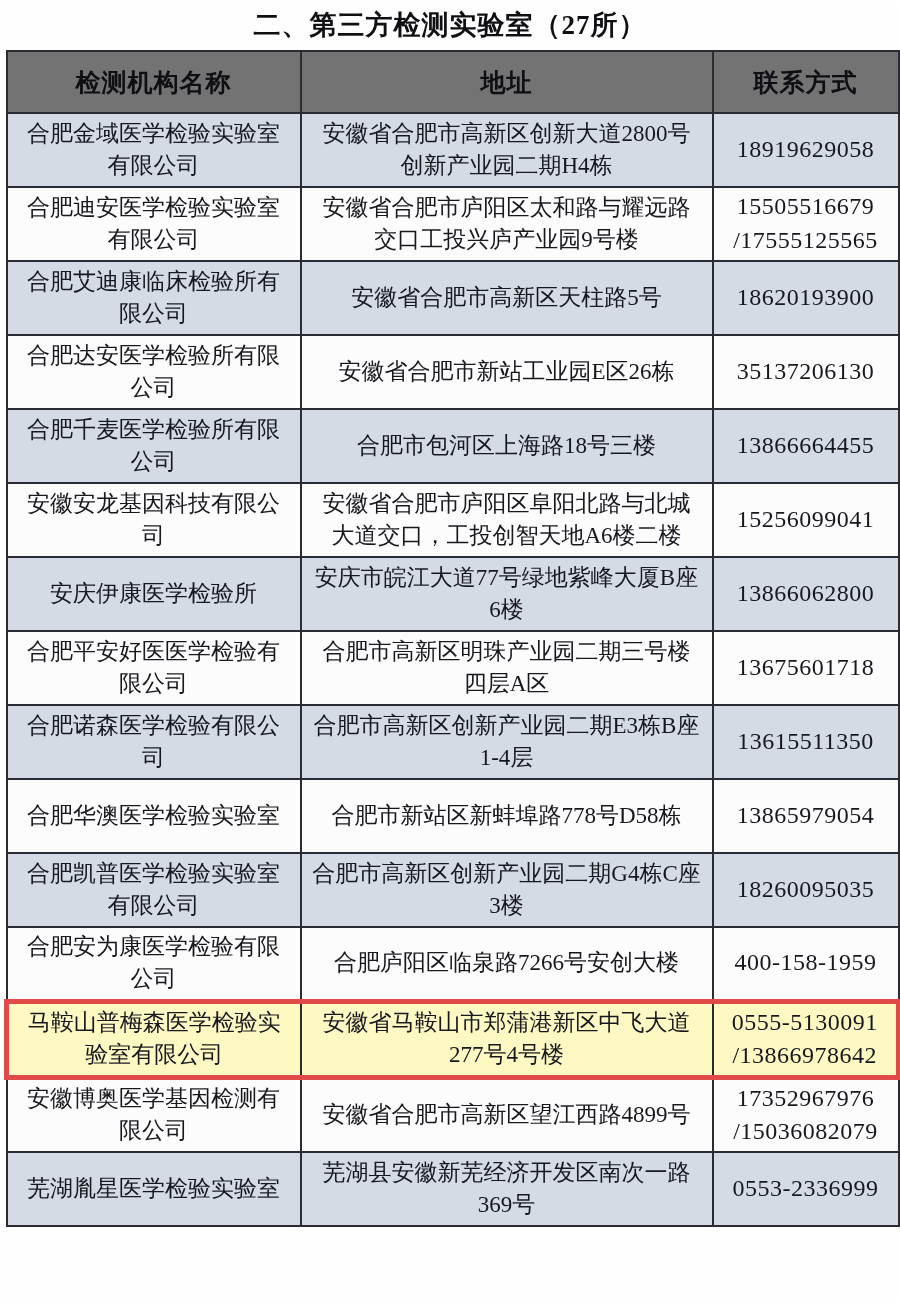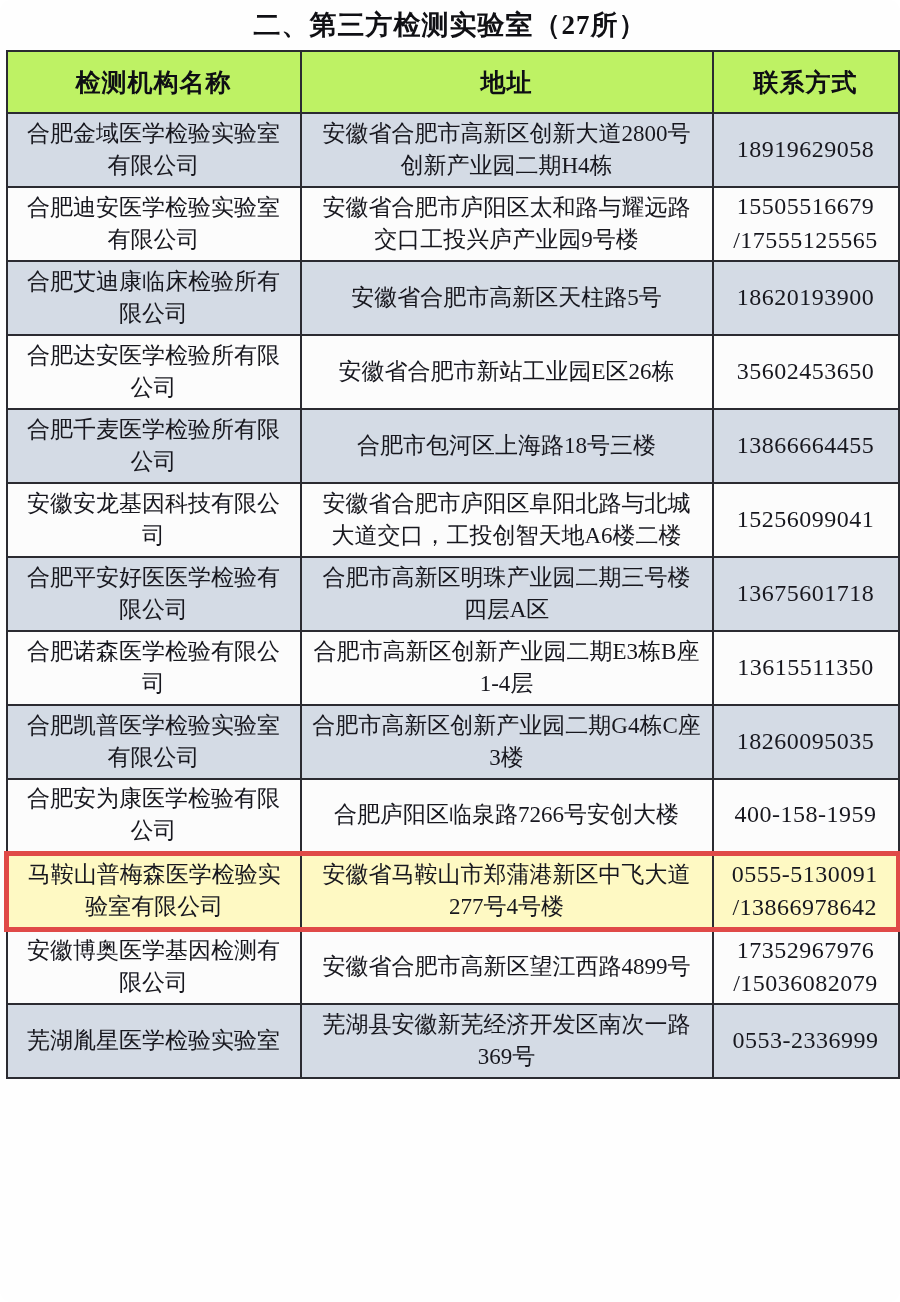--- a/index.html
+++ b/index.html
@@ -40,21 +40,21 @@
   th, td {
     border: 2px solid #2b2b31;
     text-align: center;
     vertical-align: middle;
     padding: 2px 10px;
     box-sizing: border-box;
     overflow: hidden;
   }
   thead tr { height: 62px; }
   th {
-    background: #bef264;
+    background: #737373;
     color: #0e0e14;
     font-size: 25px;
     font-weight: bold;
     font-family: "Liberation Sans", "DejaVu Sans", sans-serif;
     letter-spacing: 1px;
   }
   tbody tr { height: 74px; }
   tbody tr:nth-child(odd)  { background: #d4dbe5; }
   tbody tr:nth-child(even) { background: #fcfcfc; }
   td {
@@ -108,41 +108,51 @@
 /17555125565</td>
       </tr>
       <tr>
         <td>合肥艾迪康临床检验所有限公司</td>
         <td>安徽省合肥市高新区天柱路5号</td>
         <td class="contact">18620193900</td>
       </tr>
       <tr>
         <td>合肥达安医学检验所有限公司</td>
         <td>安徽省合肥市新站工业园E区26栋</td>
-        <td class="contact">35602453650</td>
+        <td class="contact">35137206130</td>
       </tr>
       <tr>
         <td>合肥千麦医学检验所有限公司</td>
         <td>合肥市包河区上海路18号三楼</td>
         <td class="contact">13866664455</td>
       </tr>
       <tr>
         <td>安徽安龙基因科技有限公司</td>
         <td>安徽省合肥市庐阳区阜阳北路与北城大道交口，工投创智天地A6楼二楼</td>
         <td class="contact">15256099041</td>
       </tr>
       <tr>
+        <td>安庆伊康医学检验所</td>
+        <td>安庆市皖江大道77号绿地紫峰大厦B座6楼</td>
+        <td class="contact">13866062800</td>
+      </tr>
+      <tr>
         <td>合肥平安好医医学检验有限公司</td>
         <td>合肥市高新区明珠产业园二期三号楼四层A区</td>
         <td class="contact">13675601718</td>
       </tr>
       <tr>
         <td>合肥诺森医学检验有限公司</td>
         <td>合肥市高新区创新产业园二期E3栋B座1-4层</td>
         <td class="contact">13615511350</td>
+      </tr>
+      <tr>
+        <td>合肥华澳医学检验实验室</td>
+        <td>合肥市新站区新蚌埠路778号D58栋</td>
+        <td class="contact">13865979054</td>
       </tr>
       <tr>
         <td>合肥凯普医学检验实验室有限公司</td>
         <td>合肥市高新区创新产业园二期G4栋C座3楼</td>
         <td class="contact">18260095035</td>
       </tr>
       <tr>
         <td>合肥安为康医学检验有限公司</td>
         <td>合肥庐阳区临泉路7266号安创大楼</td>
         <td class="contact">400-158-1959</td>

